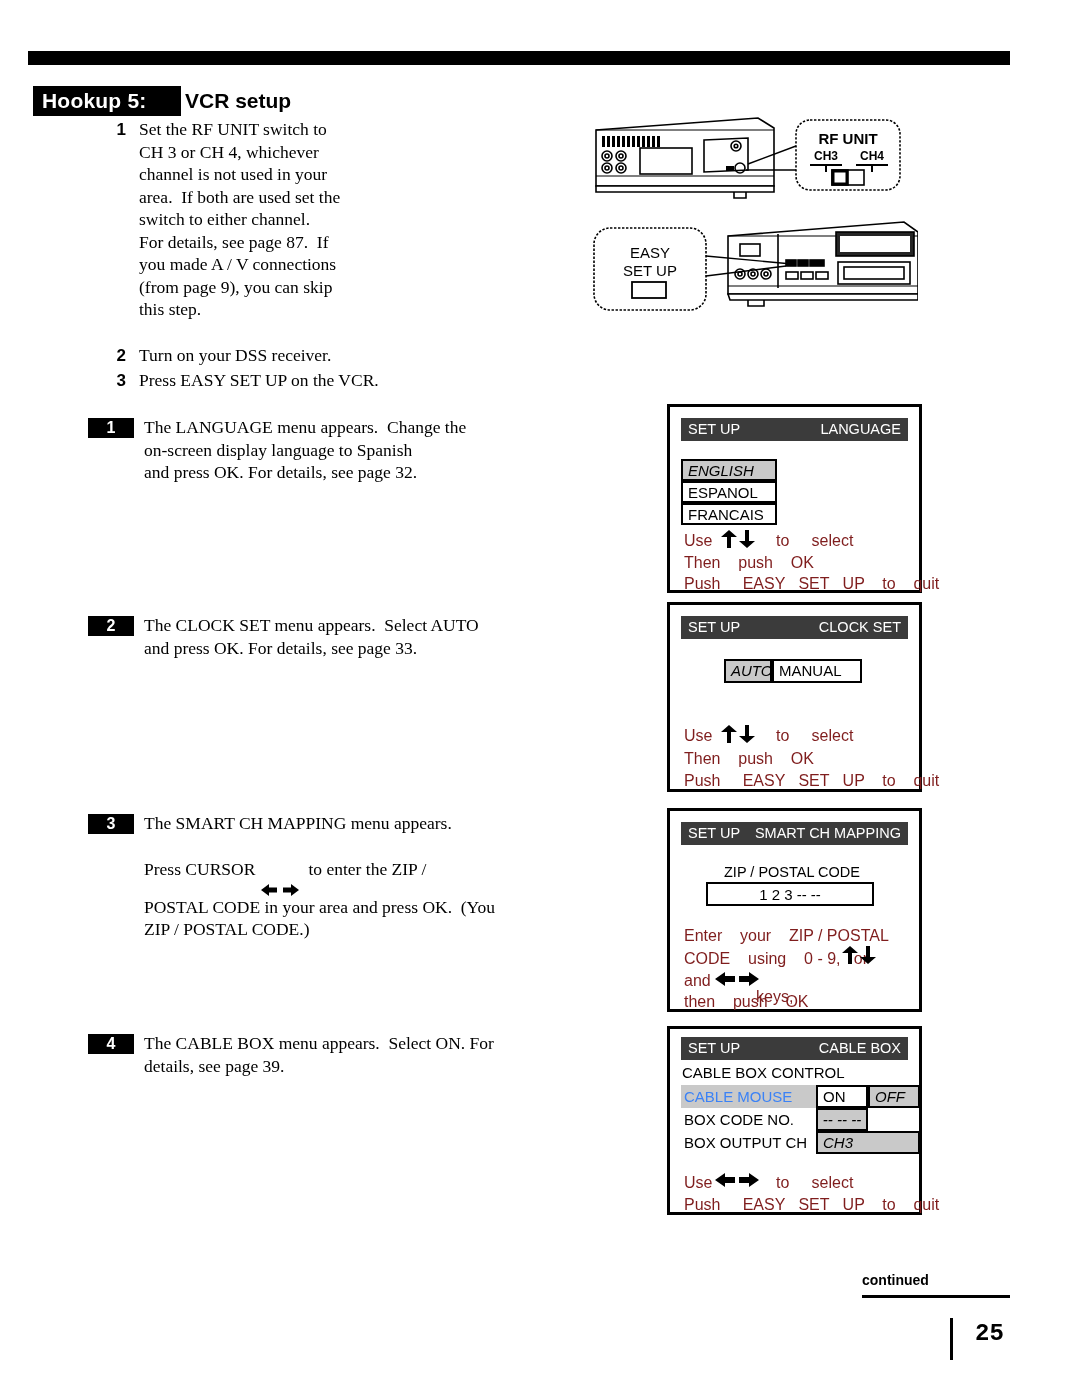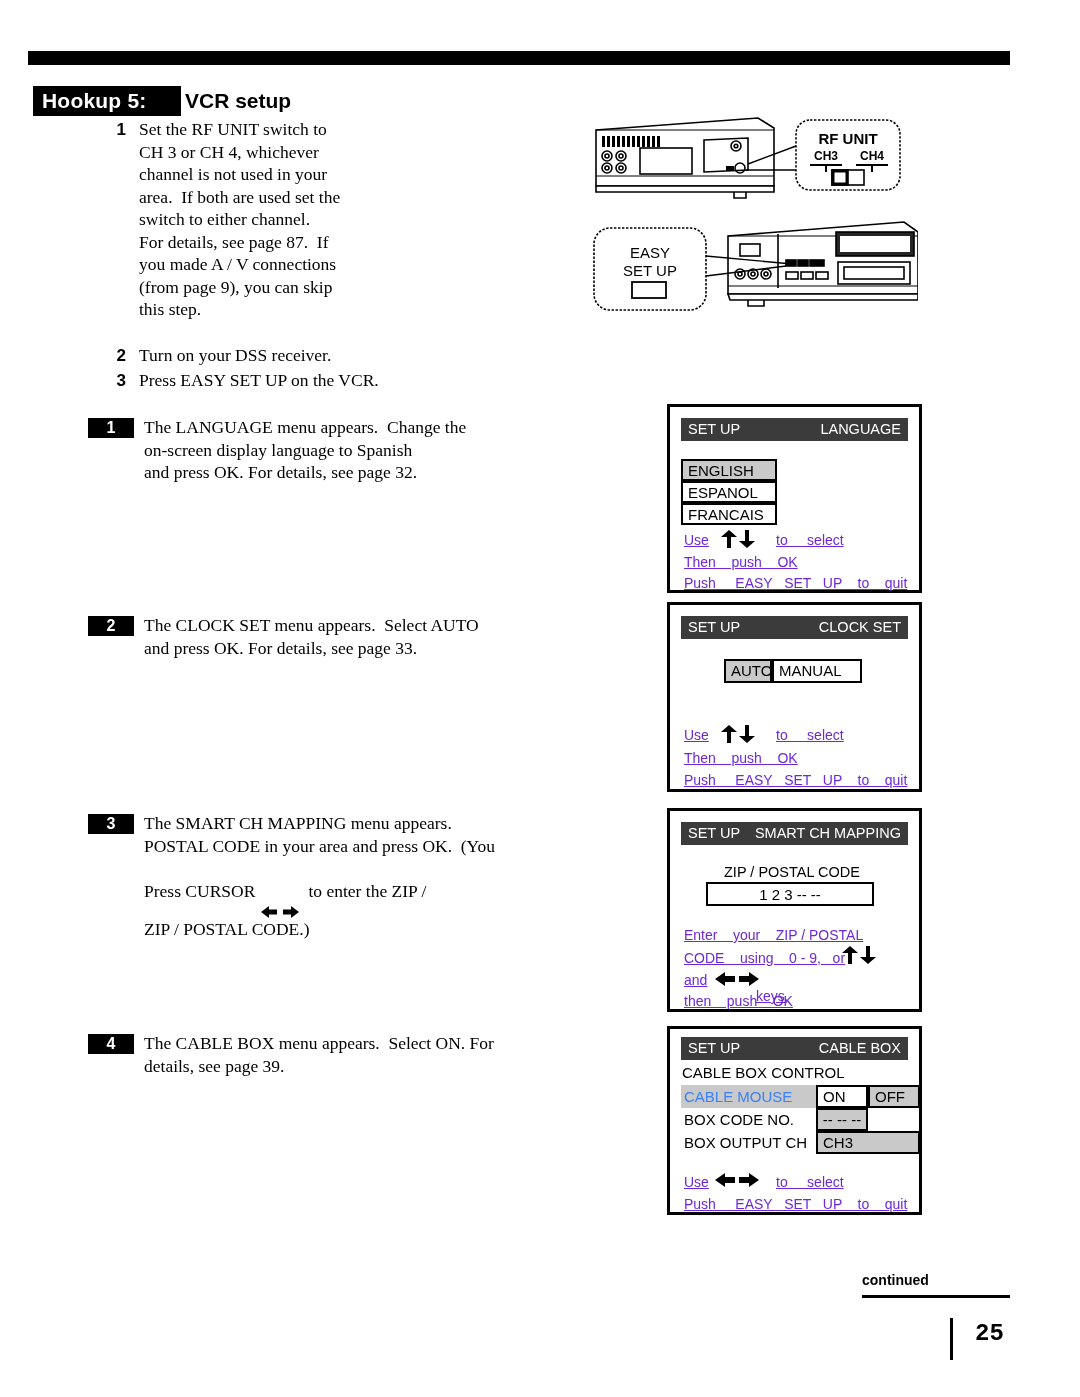--- a/index.html
+++ b/index.html
@@ -126,36 +126,35 @@
     color: #ffffff;
     font-size: 14.5px;
     line-height: 23px;
     display: flex;
     justify-content: space-between;
     padding: 0 7px;
     box-sizing: border-box;
   }
   .osd-hint {
     position: absolute;
-    font-size: 14px;
-    color: #6d28d9;
+    font-size: 16px;
+    color: #7f1d1d;
     white-space: pre;
-    text-decoration: underline;
   }
   .opt {
     position: absolute;
     border: 2px solid #000;
     box-sizing: border-box;
     font-size: 15px;
     line-height: 20px;
     padding-left: 5px;
     background: #fff;
     color: #000;
   }
-  .opt.sel { background: #c9c9c9; }
+  .opt.sel { background: #c9c9c9; font-style: italic; }
   .plainlabel {
     position: absolute;
     font-size: 15px;
     line-height: 19px;
     white-space: pre;
   }
   .updown { display: inline-block; position: relative; }
 
   
   .continued {
@@ -241,26 +240,26 @@
     <div class="step-body">
       <div>The CLOCK SET menu appears.  Select AUTO</div>
       <div>and press OK. For details, see page 33.</div>
     </div>
   </div>
 
   <div class="step substep" style="left:88px; top:812px; width:480px;">
     <div class="substep-num">3</div>
     <div class="step-body">
       <div>The SMART CH MAPPING menu appears.</div>
-      <div>POSTAL CODE in your area and press OK.  (You</div>
       <div><span>Press CURSOR </span><span class="arrow-pair">
         <svg width="40" height="16" viewBox="0 0 40 16">
           <path d="M1 8 L9 2 L9 5.5 L17 5.5 L17 10.5 L9 10.5 L9 14 Z" fill="#000"></path>
           <path d="M39 8 L31 2 L31 5.5 L23 5.5 L23 10.5 L31 10.5 L31 14 Z" fill="#000"></path>
         </svg></span><span>  to enter the ZIP /</span></div>
+      <div>POSTAL CODE in your area and press OK.  (You</div>
       <div>ZIP / POSTAL CODE.)</div>
     </div>
   </div>
 
   <div class="step substep" style="left:88px; top:1032px; width:480px;">
     <div class="substep-num">4</div>
     <div class="step-body">
       <div>The CABLE BOX menu appears.  Select ON. For</div>
       <div>details, see page 39.</div>
     </div>

